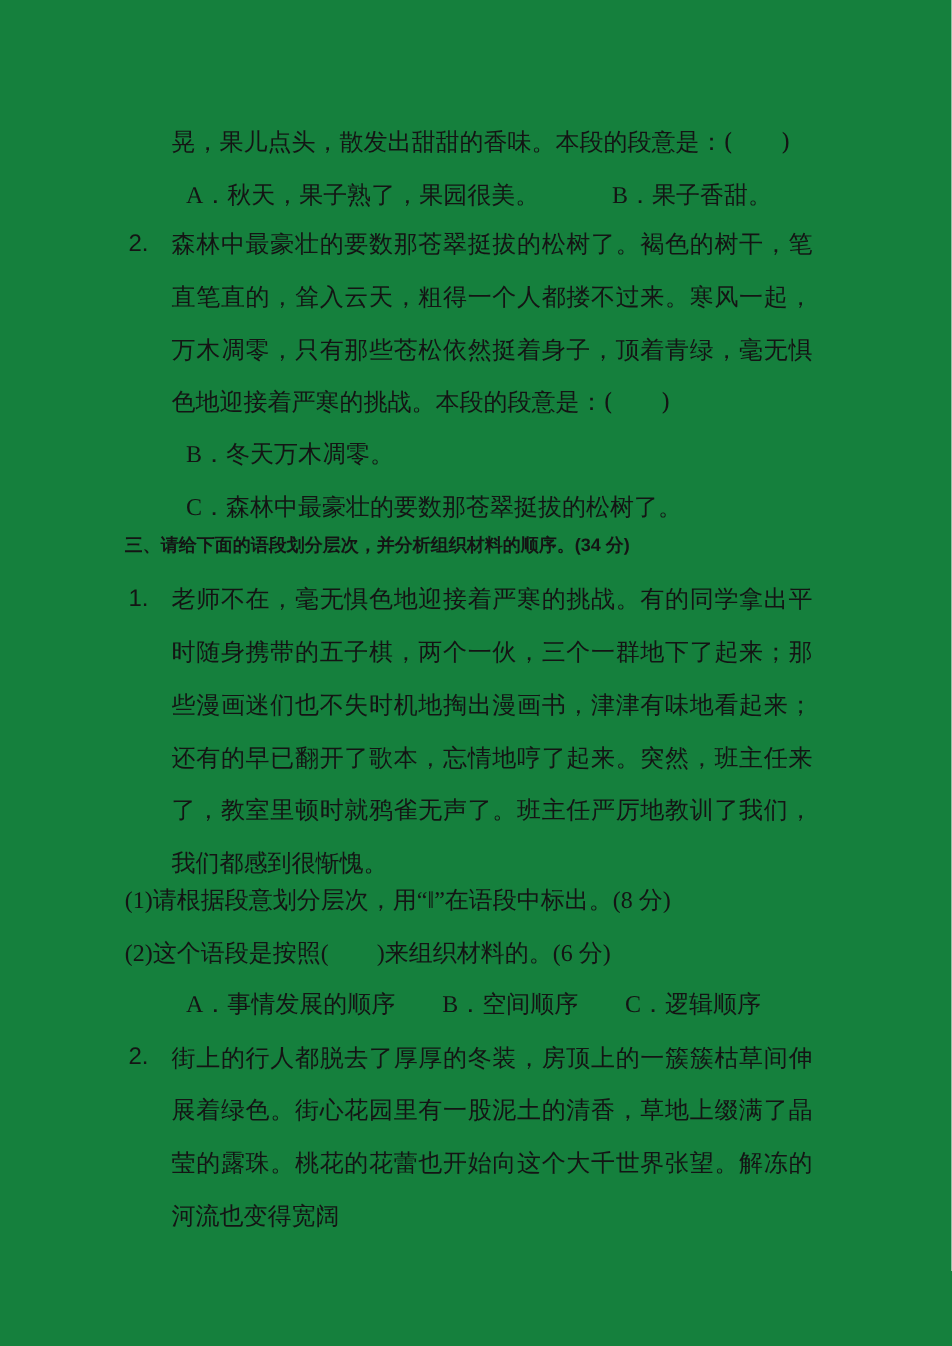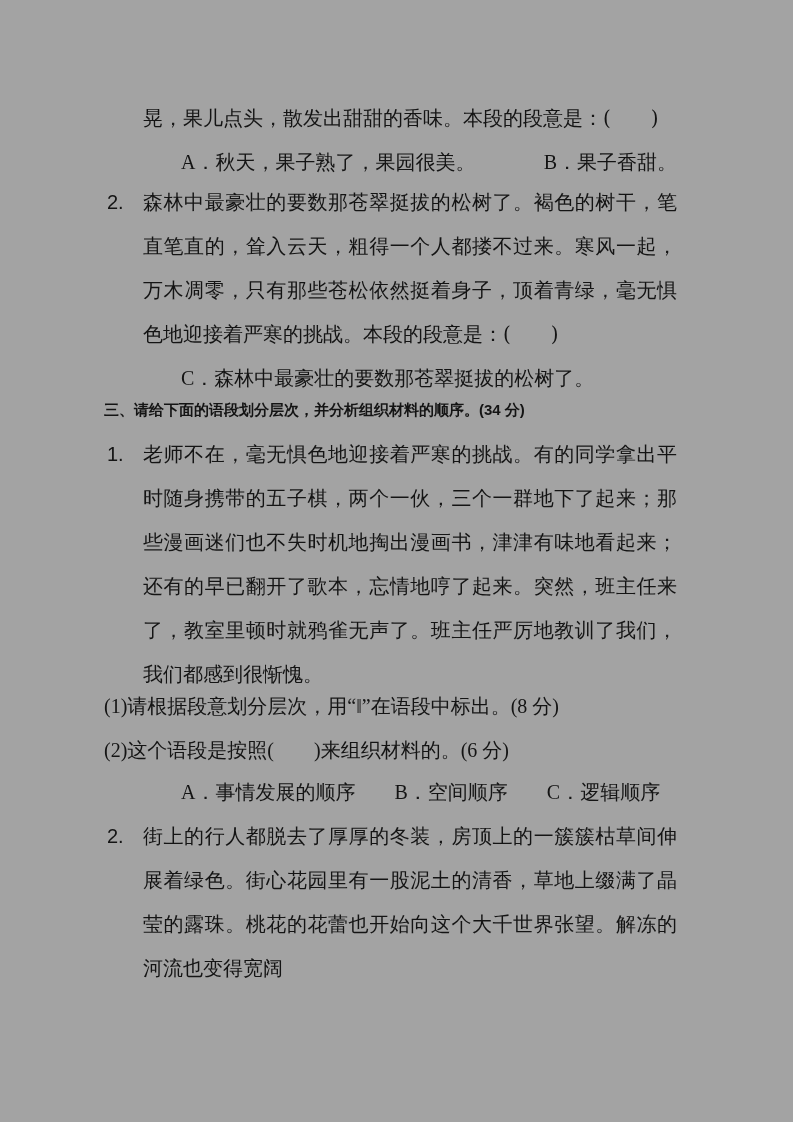--- a/index.html
+++ b/index.html
@@ -5,38 +5,38 @@
   html, body {
     margin: 0;
     padding: 0;
     background: #ffffff;
   }
   .page {
     position: relative;
     box-sizing: border-box;
     width: 793px;
     height: 1122px;
-    background: #a3a3a3;
+    background: #15803d;
     color: #141414;
     padding: 96px 116px 0 104px;
     font-size: 20px;
     line-height: 44px;
     overflow: hidden;
   }
   .kaiti  { font-family: "DejaVu Serif", serif; }
   .songti { font-family: "Liberation Serif", serif; }
   .hei    { font-family: "Liberation Sans", sans-serif; font-weight: bold; }
   .para {
     text-align: justify;
     text-justify: inter-ideograph;
     word-break: break-all;
   }
   .para.lastline { text-align: left; }
   .cont-indent { margin-left: 39px; }
-  .opt-indent  { margin-left: 77px; justify-content: space-between; }
+  .opt-indent  { margin-left: 51px; }
   .item { display: flex; margin-left: 3px; }
   .item .num {
     flex: 0 0 36px;
     font-family: "Liberation Sans", sans-serif;
   }
   .item .body { flex: 1 1 auto; min-width: 0; }
   .letter { font-family: "Liberation Serif", serif; }
   .opt-pair { display: flex; }
   .opt-pair .opt-a { width: 355px; flex: 0 0 355px; }
   .opts-inline .opt { margin-right: 34px; }
@@ -59,20 +59,21 @@
     <span class="opt-a"><span class="letter">A．</span><span class="kaiti">秋天，果子熟了，果园很美。</span></span>
     <span class="opt-b"><span class="letter">B．</span><span class="kaiti">果子香甜。</span></span>
   </div>
 
 
   <div class="item m-item2">
     <span class="num">2.</span>
     <div class="body para kaiti">森林中最豪壮的要数那苍翠挺拔的松树了。褐色的树干，笔直笔直的，耸入云天，粗得一个人都搂不过来。寒风一起，万木凋零，只有那些苍松依然挺着身子，顶着青绿，毫无惧色地迎接着严寒的挑战。本段的段意是：(　　)</div>
   </div>
 
+  <div class="opt-indent"><span class="letter">B．</span><span class="songti">冬天万木凋零。</span></div>
   <div class="opt-indent"><span class="letter">C．</span><span class="songti">森林中最豪壮的要数那苍翠挺拔的松树了。</span></div>
 
   <div class="hei heading m-heading">三、请给下面的语段划分层次，并分析组织材料的顺序。(34 分)</div>
 
   <div class="item">
     <span class="num">1.</span>
     <div class="body para kaiti">老师不在，毫无惧色地迎接着严寒的挑战。有的同学拿出平时随身携带的五子棋，两个一伙，三个一群地下了起来；那些漫画迷们也不失时机地掏出漫画书，津津有味地看起来；还有的早已翻开了歌本，忘情地哼了起来。突然，班主任来了，教室里顿时就鸦雀无声了。班主任严厉地教训了我们，我们都感到很惭愧。</div>
   </div>
 
   <div class="songti m-sub1">(1)请根据段意划分层次，用“‖”在语段中标出。(8 分)</div>

